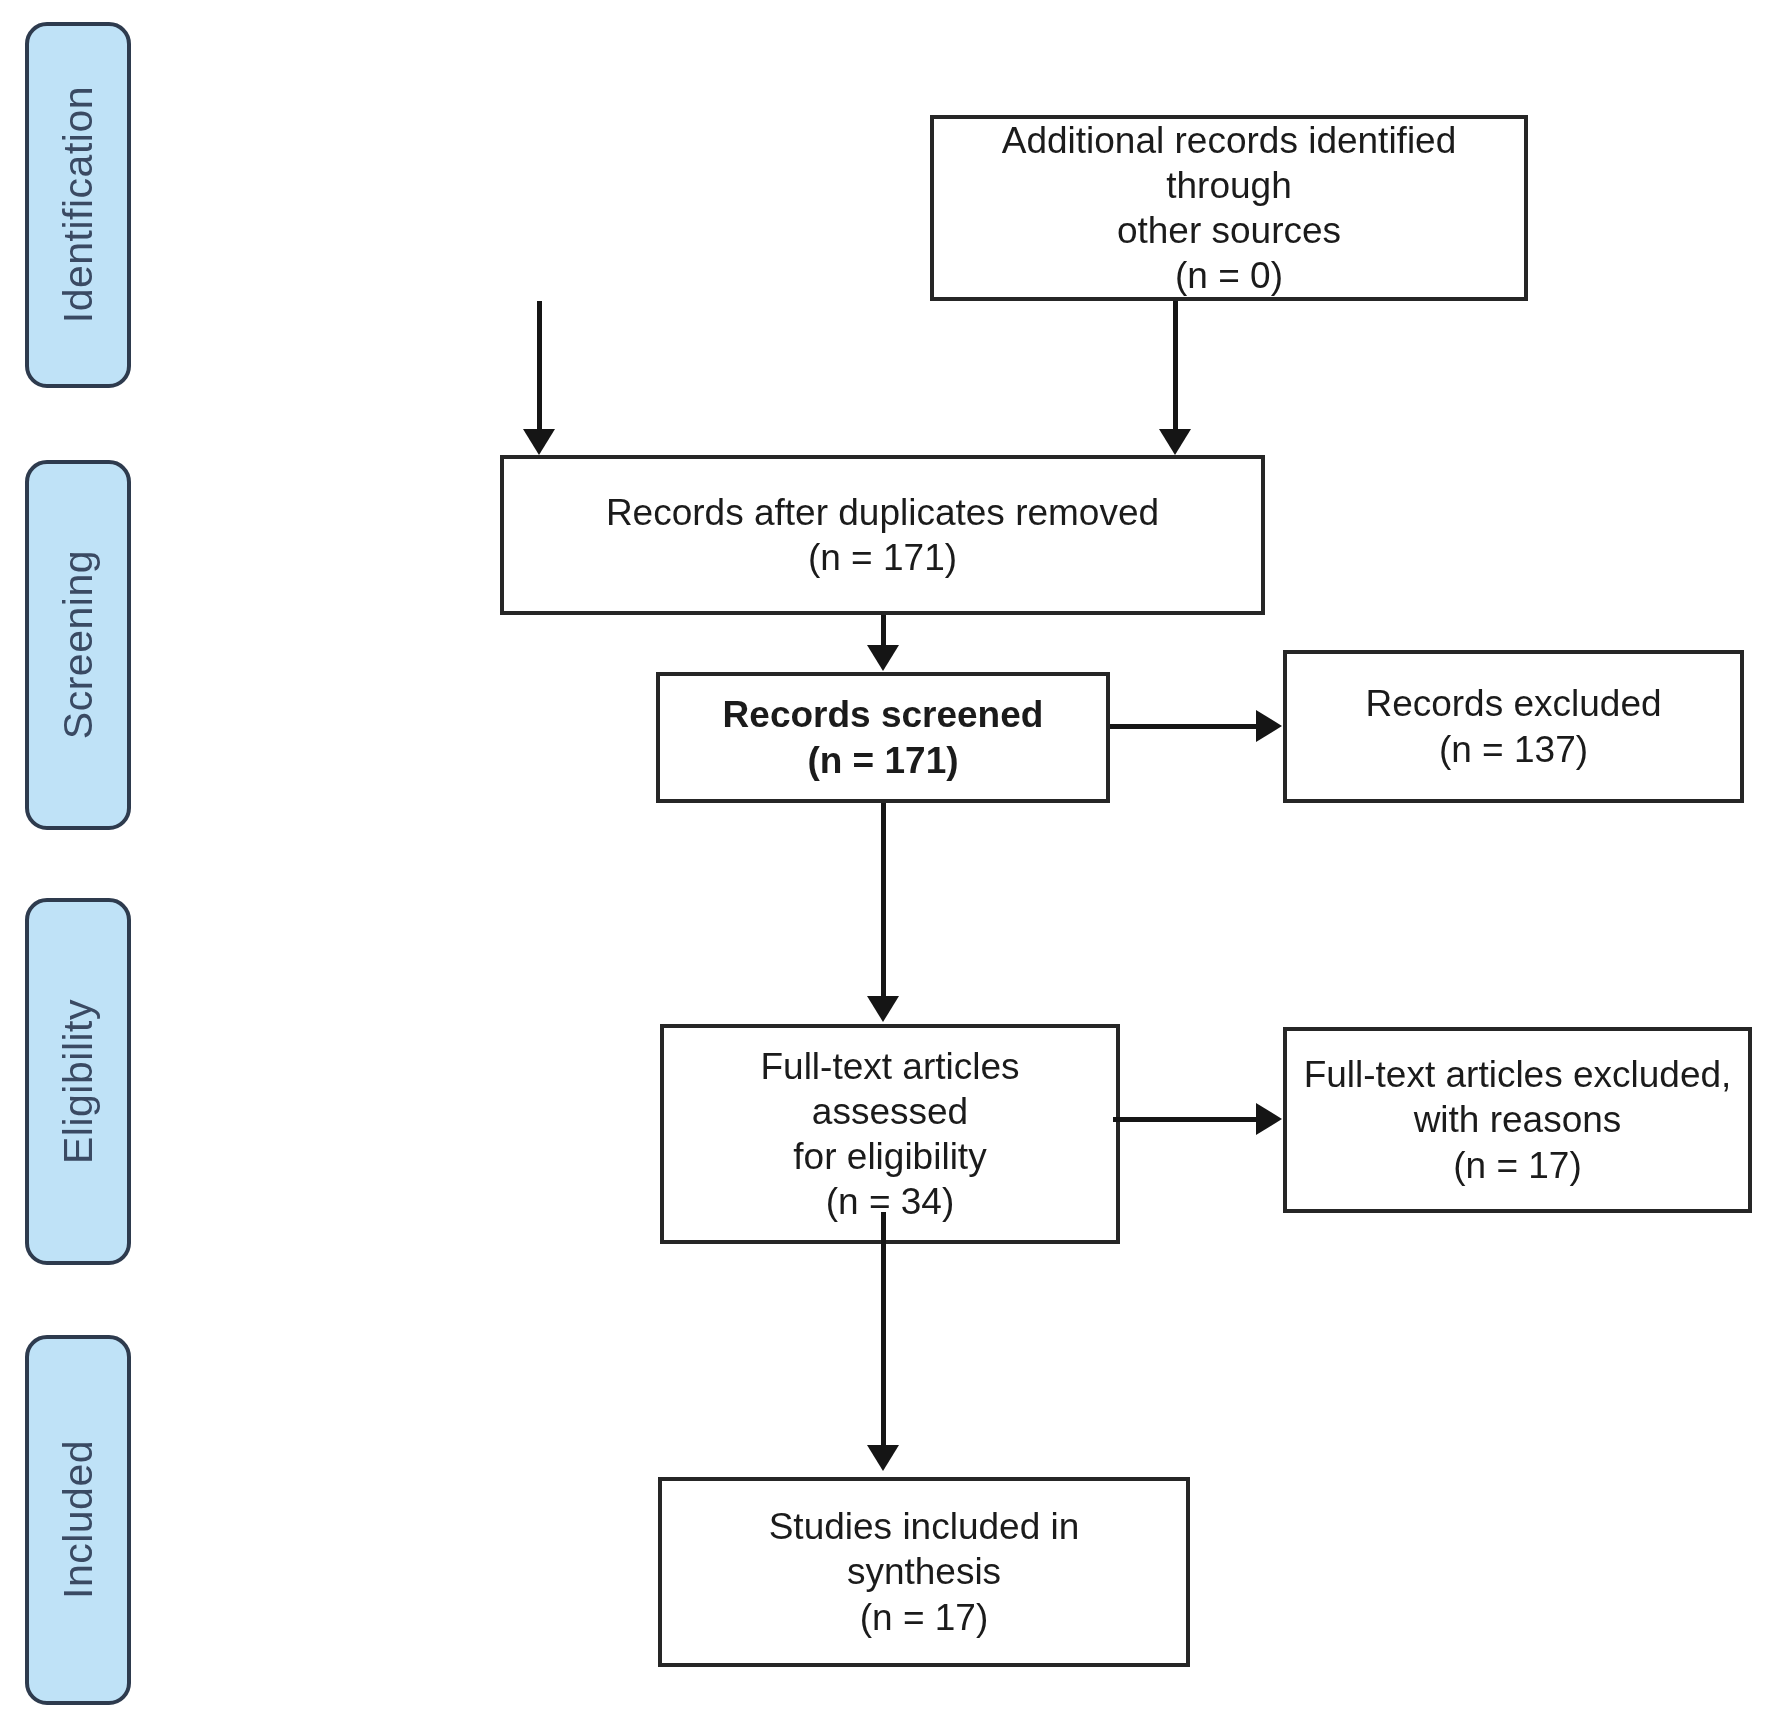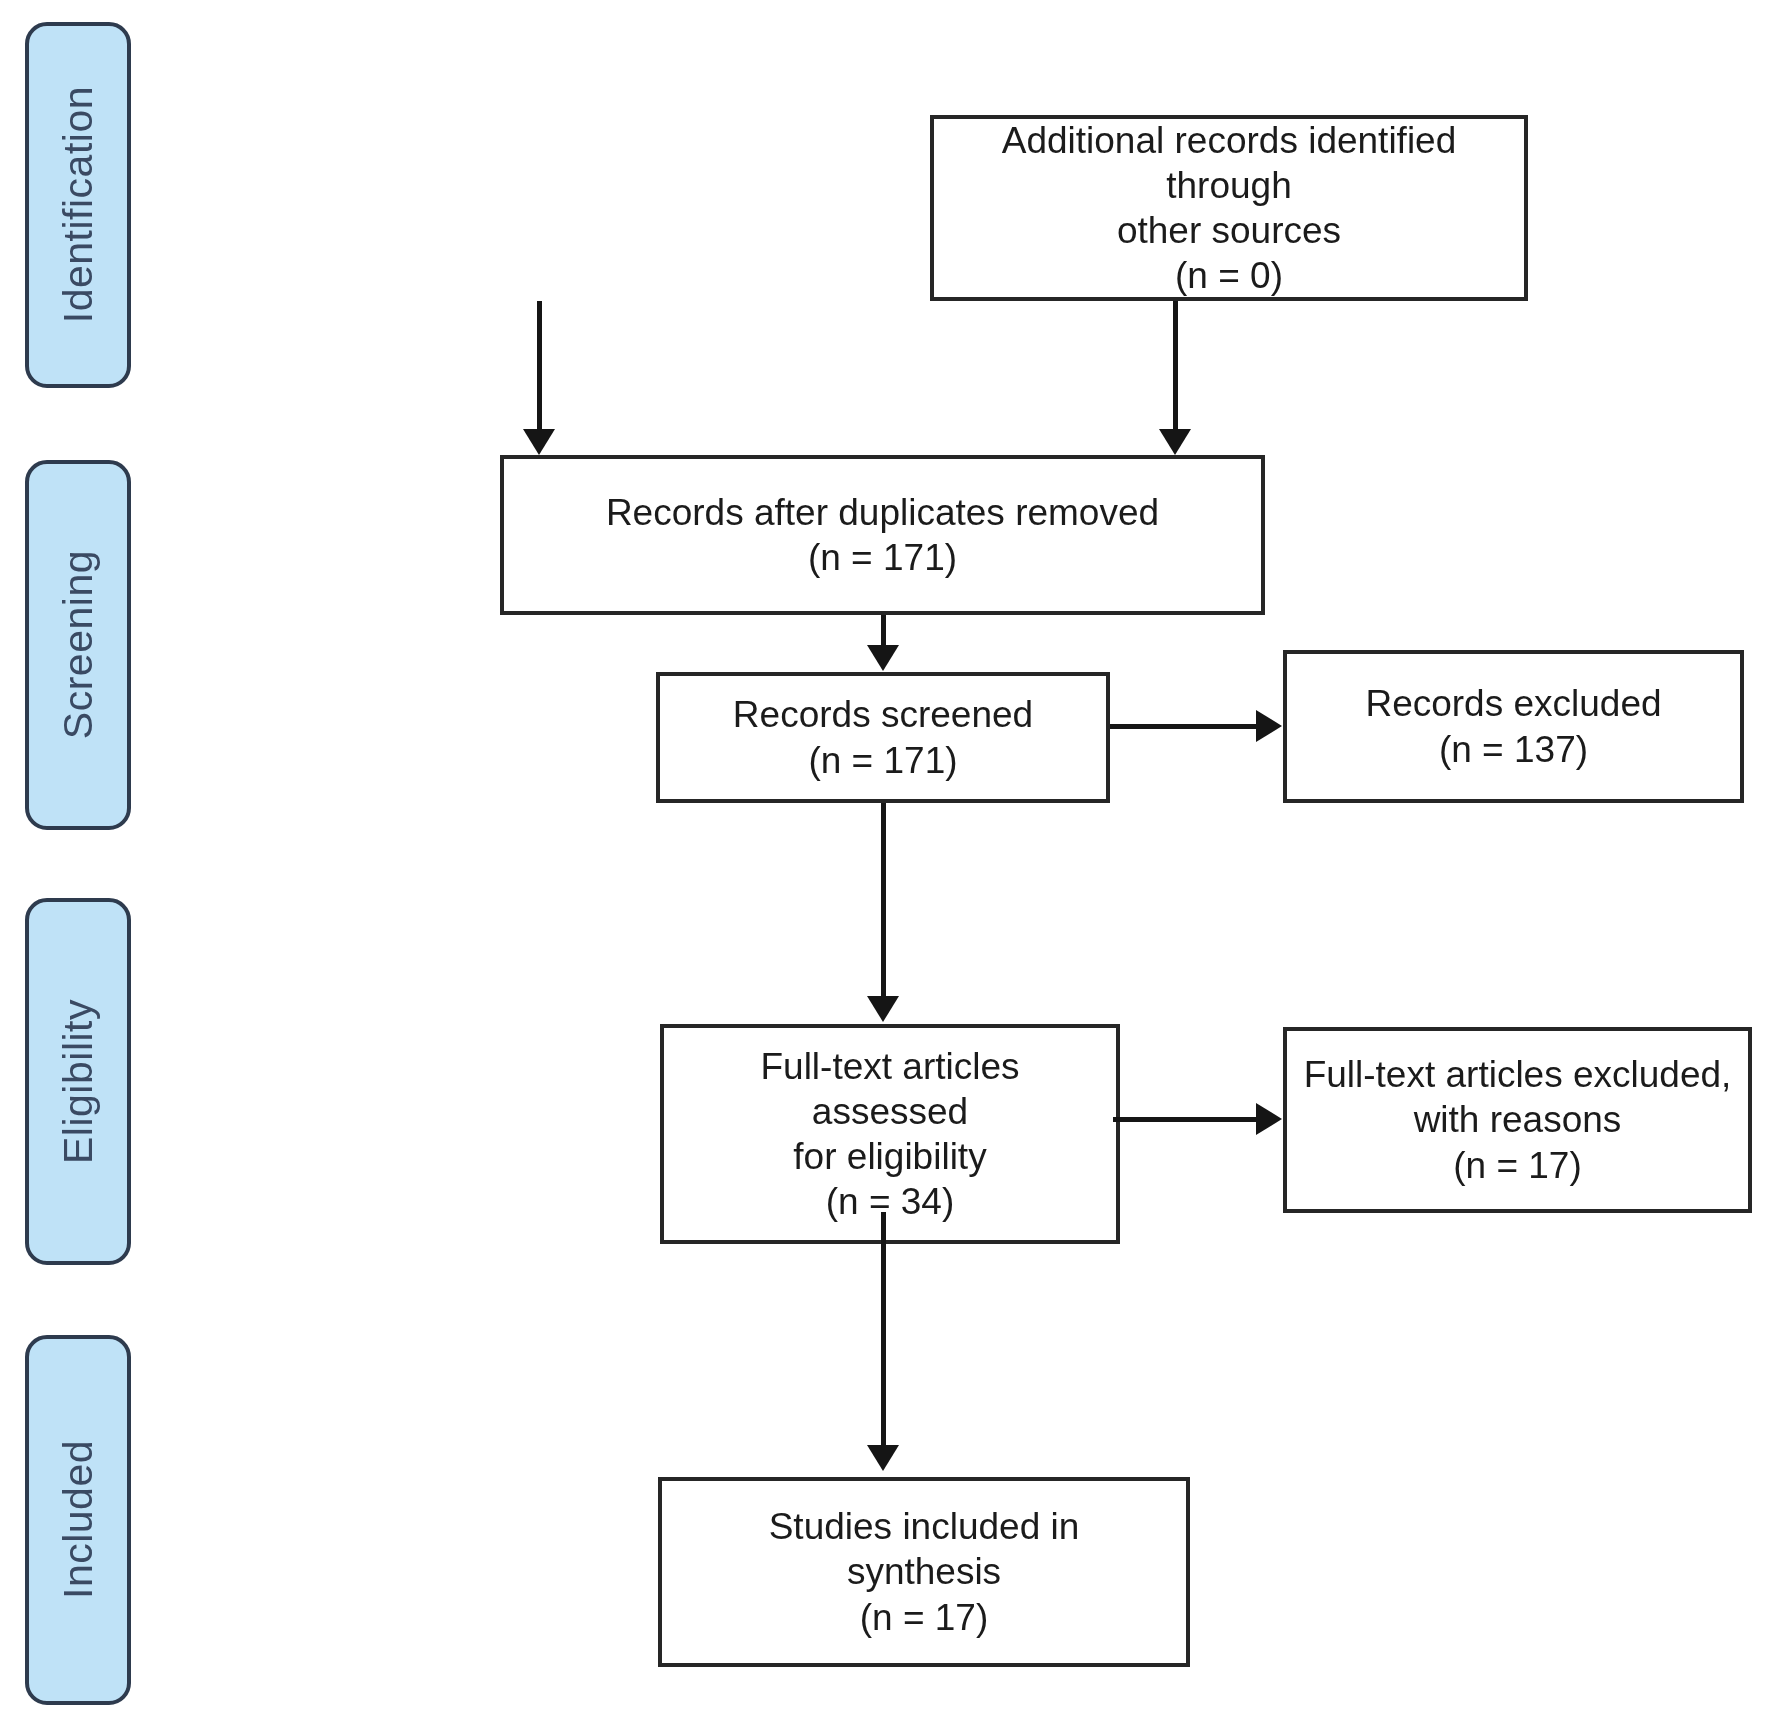--- a/index.html
+++ b/index.html
@@ -109,21 +109,21 @@
     <span class="box-text">Additional records identified through
 other sources
 (n = 0)</span>
   </div>
 
   <div class="flow-box" style="left:500px; top:455px; width:765px; height:160px;">
     <span class="box-text">Records after duplicates removed
 (n = 171)</span>
   </div>
 
-  <div class="flow-box" style="left:656px; top:672px; width:454px; height:131px;">
+  <div class="flow-box" style="left:656px; top:672px; width:454px; height:131px;font-weight:bold;">
     <span class="box-text">Records screened
 (n = 171)</span>
   </div>
 
   <div class="flow-box" style="left:1283px; top:650px; width:461px; height:153px;">
     <span class="box-text">Records excluded
 (n = 137)</span>
   </div>
 
   <div class="flow-box" style="left:660px; top:1024px; width:460px; height:220px;">

